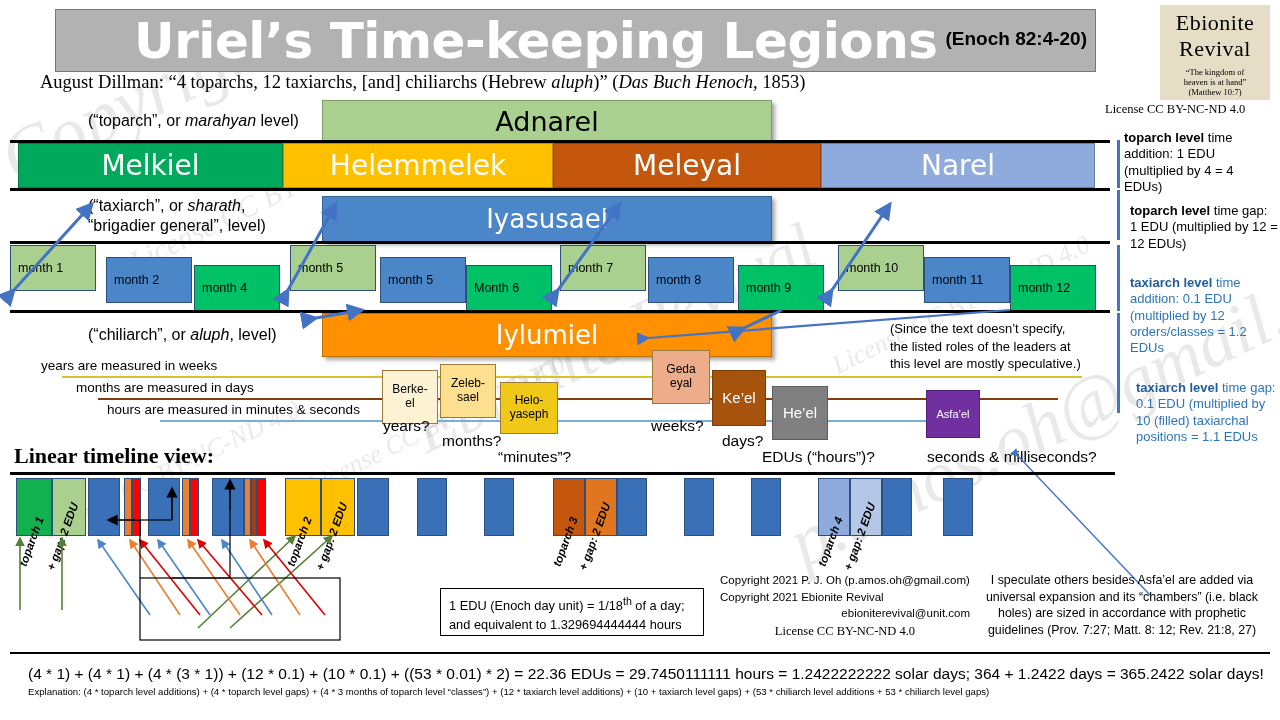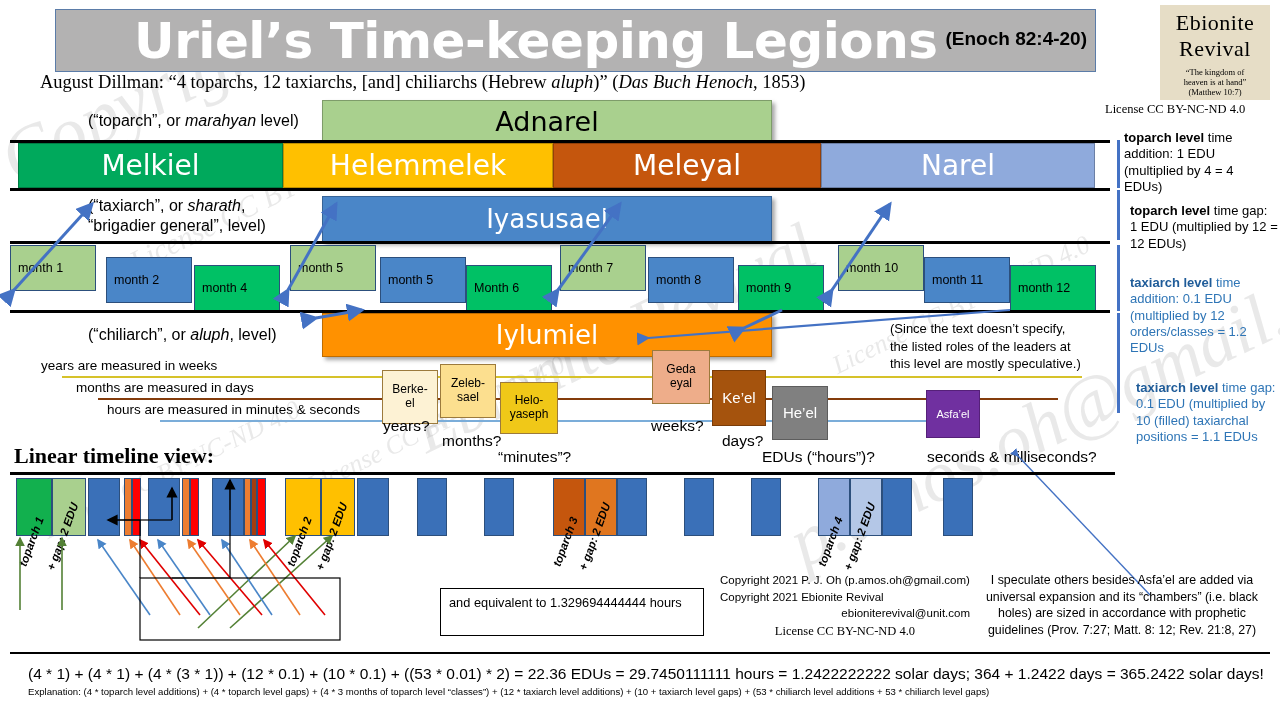--- a/index.html
+++ b/index.html
@@ -383,20 +383,23 @@
   <line x1="140" y1="60" x2="140" y2="118" stroke="#000" stroke-width="1.2"></line>
   <line x1="172" y1="60" x2="172" y2="28" stroke="#000" stroke-width="1.6" marker-end="url(#ak)"></line>
   <line x1="140" y1="60" x2="172" y2="60" stroke="#000" stroke-width="1.2"></line>
   <line x1="230" y1="50" x2="230" y2="20" stroke="#000" stroke-width="1.6" marker-end="url(#ak)"></line>
   <line x1="172" y1="118" x2="230" y2="118" stroke="#000" stroke-width="1.2"></line>
   <line x1="230" y1="118" x2="230" y2="50" stroke="#000" stroke-width="1.2"></line>
   <rect x="140" y="118" width="200" height="62" fill="none" stroke="#000" stroke-width="1.2"></rect>
 </svg>
 
 <div class="abs" id="edu-box">
+  <div>
+    <span>1 EDU (Enoch day unit) = 1/18</span><sup>th</sup><span> of a day;</span>
+  </div>
   <div>and equivalent to 1.329694444444  hours</div>
 </div>
 
 <div class="abs" id="copy-block">
   <div style="text-align:center;">Copyright 2021 P. J. Oh (p.amos.oh@gmail.com)</div>
   <div style="text-align:left;">Copyright 2021 Ebionite Revival</div>
   <div style="text-align:right;">ebioniterevival@unit.com</div>
   <div class="serif">License CC BY-NC-ND 4.0</div>
 </div>
 

